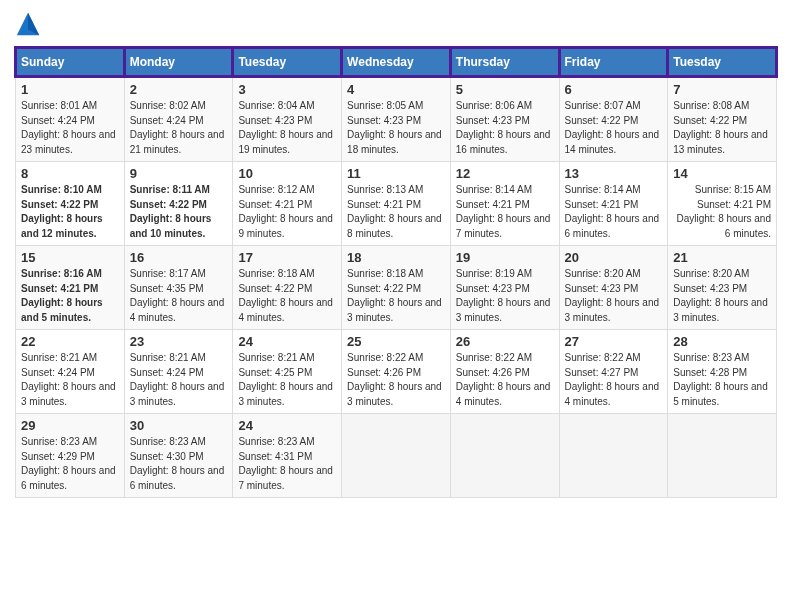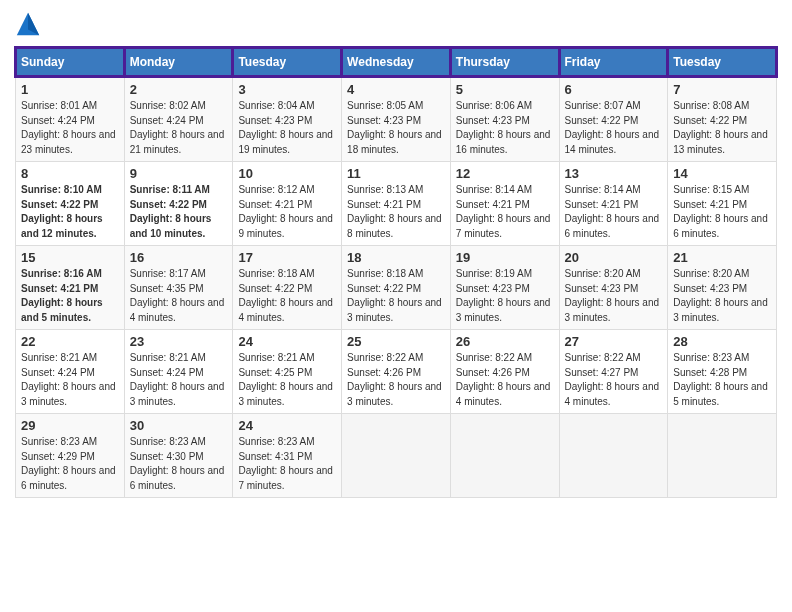--- a/index.html
+++ b/index.html
@@ -203,21 +203,21 @@
 Daylight: 8 hours and 7 minutes.</div>
           </td>
           <td>
             <span class="day-num">13</span>
             <div class="day-info" style="white-space: pre-line;">Sunrise: 8:14 AM
 Sunset: 4:21 PM
 Daylight: 8 hours and 6 minutes.</div>
           </td>
           <td>
             <span class="day-num">14</span>
-            <div class="day-info" style="white-space: pre-line;">Sunrise: 8:15 AM
+            <div class="day-info" style="white-space: pre-line; text-align: right;">Sunrise: 8:15 AM
 Sunset: 4:21 PM
 Daylight: 8 hours and 6 minutes.</div>
           </td>
         </tr>
         <tr>
           <td>
             <span class="day-num">15</span>
             <div class="day-info" style="white-space: pre-line; font-weight: bold;">Sunrise: 8:16 AM
 Sunset: 4:21 PM
 Daylight: 8 hours and 5 minutes.</div>

